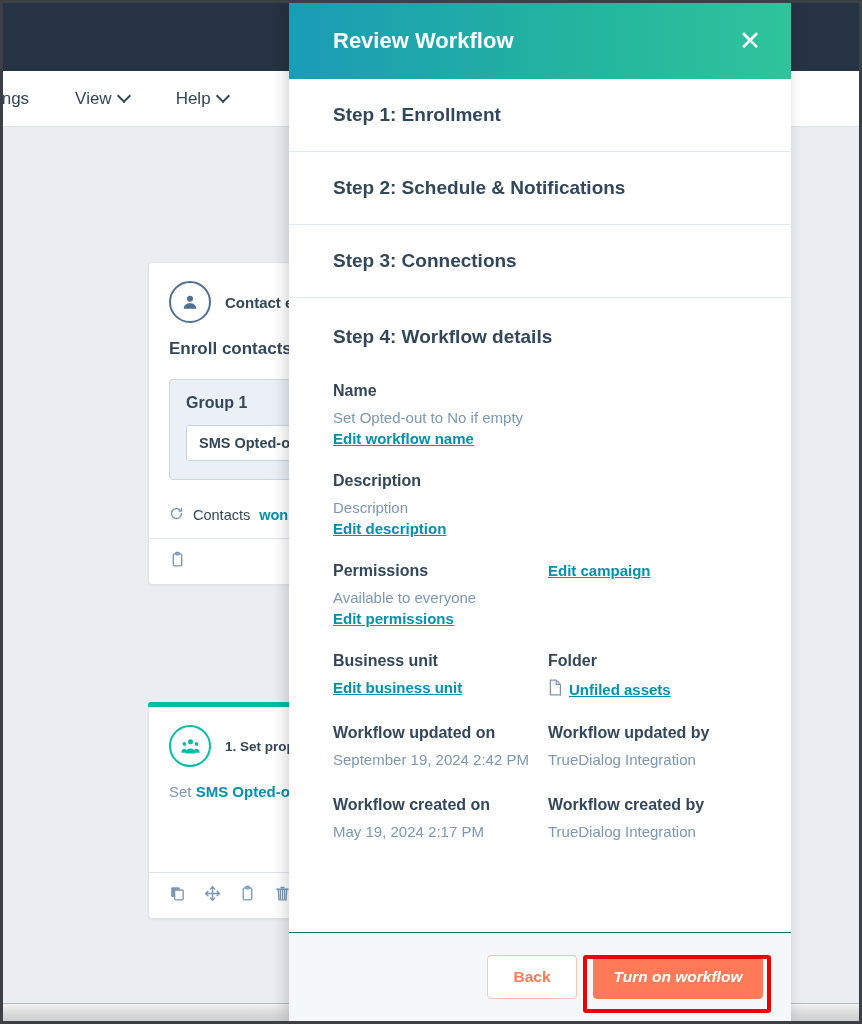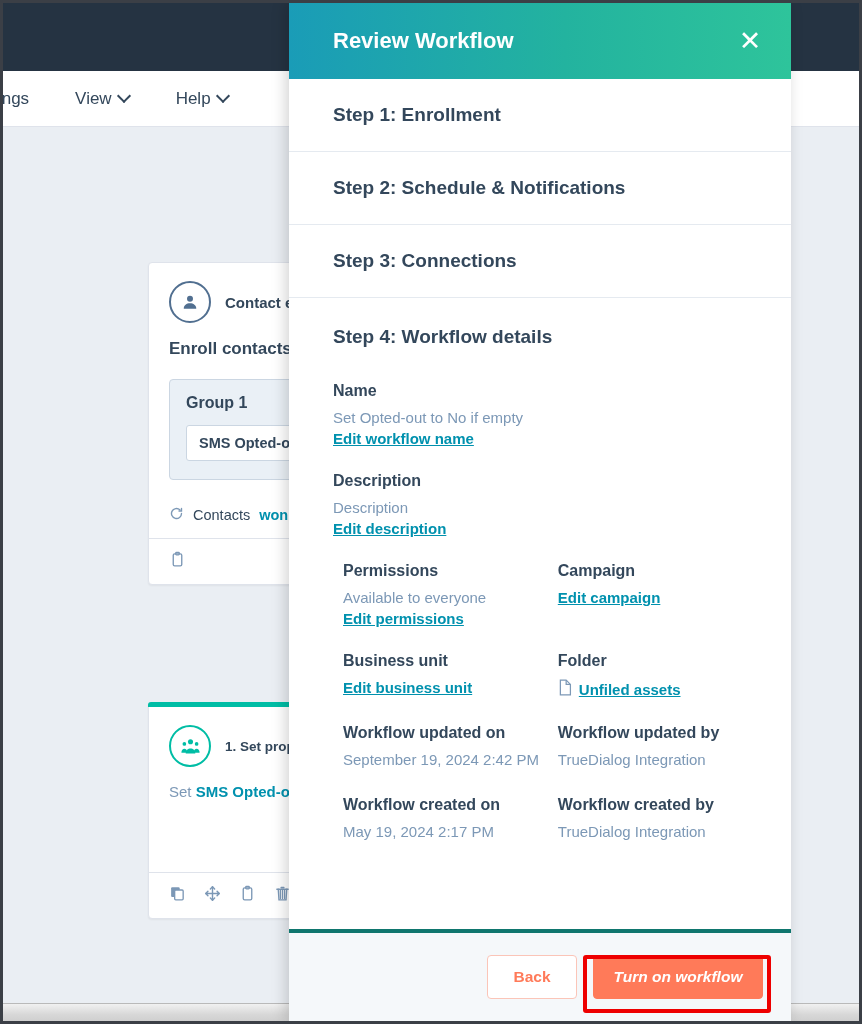--- a/index.html
+++ b/index.html
@@ -113,25 +113,25 @@
   }
   .step-row.last{border-bottom:none;height:78px;}
 
   .details{padding:6px 44px 0 44px;}
   .field{margin-bottom:24px;}
   .field-label{font-size:16px;font-weight:bold;color:#33475b;margin-bottom:9px;}
   .field-value{font-size:15px;color:#7c98b6;margin-bottom:4px;}
   .field-link{font-size:15px;font-weight:bold;color:#0091ae;cursor:pointer;display:inline-flex;align-items:center;gap:7px;text-decoration:underline;}
 
   .two-col{display:flex;}
-  .two-col > .field{width:50%;box-sizing:border-box;margin-left:10px;}
+  .two-col > .field{width:50%;box-sizing:border-box;}
   .two-col > .field:last-child{padding-left:8px;}
 
   .modal-footer{
-    flex:0 0 auto;height:88px;background:#f5f8fa;border-top:4px solid #0f766e;
+    flex:0 0 auto;height:88px;background:#f5f8fa;border-top:1px solid #0f766e;
     display:flex;align-items:center;justify-content:flex-end;padding-right:28px;gap:16px;
     position:relative;
   }
   .btn{
     font-size:15.5px;font-weight:bold;border-radius:4px;cursor:pointer;
     display:flex;align-items:center;justify-content:center;box-sizing:border-box;
   }
   .btn-back{width:90px;height:44px;background:#ffffff;border:1px solid #fbc5b8;color:#ff7a59;}
   .btn-primary{width:170px;height:44px;background:#ff7a59;border:1px solid #ff7a59;color:#ffffff;font-style:italic;}
   .highlight-box{
@@ -302,21 +302,20 @@
           <div class="field-link">Edit description</div>
         </div>
 
         <div class="two-col">
           <div class="field">
             <div class="field-label">Permissions</div>
             <div class="field-value">Available to everyone</div>
             <div class="field-link">Edit permissions</div>
           </div>
           <div class="field">
-            <div class="field-label">Campaign</div>
             <div class="field-link">Edit campaign</div>
           </div>
         </div>
 
         <div class="two-col">
           <div class="field">
             <div class="field-label">Business unit</div>
             <div class="field-link">Edit business unit</div>
           </div>
           <div class="field">

